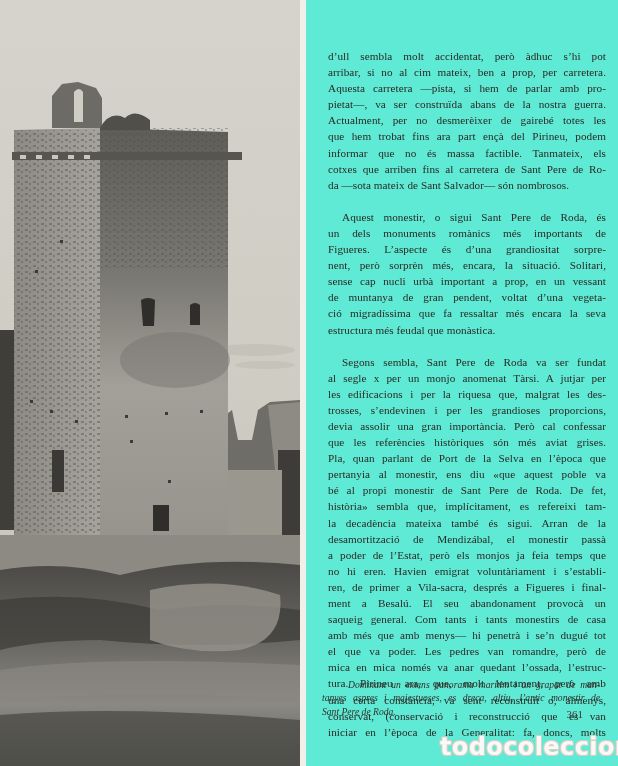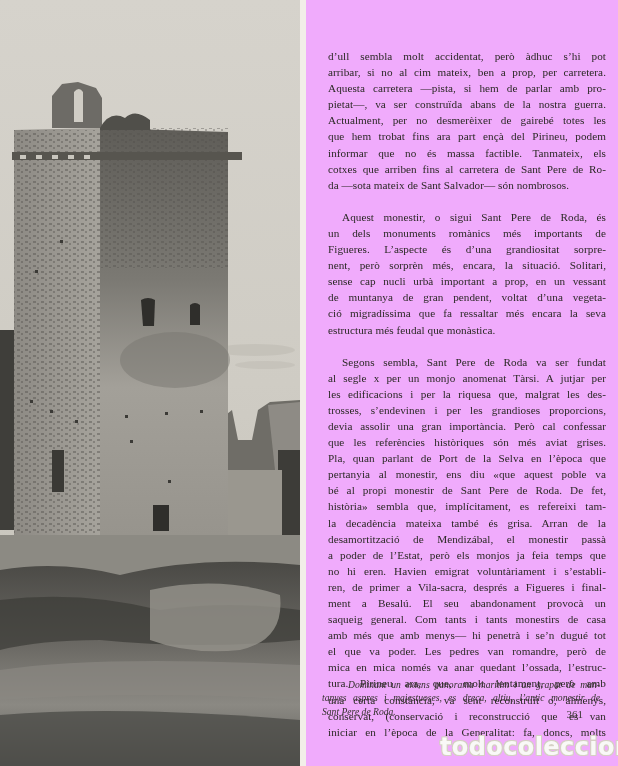--- a/index.html
+++ b/index.html
@@ -39,21 +39,21 @@
       height: 766px;
       background: #f2efe8;
     }
     
     .page {
       position: absolute;
       left: 306px;
       top: 0;
       width: 312px;
       height: 766px;
-      background: #f0abfc;
+      background: #5eead4;
     }
     .body-text {
       position: absolute;
       left: 22px;
       top: 48px;
       width: 278px;
       color: #2b2925;
       font-size: 11.2px;
       line-height: 16.1px;
       text-align: justify;
@@ -236,21 +236,21 @@
     <span class="line indent">Segons sembla, Sant Pere de Roda va ser fundat</span>
     <span class="line">al segle x per un monjo anomenat Tàrsi. A jutjar per</span>
     <span class="line">les edificacions i per la riquesa que, malgrat les des-</span>
     <span class="line">trosses, s’endevinen i per les grandioses proporcions,</span>
     <span class="line">devia assolir una gran importància. Però cal confessar</span>
     <span class="line">que les referències històriques són més aviat grises.</span>
     <span class="line">Pla, quan parlant de Port de la Selva en l’època que</span>
     <span class="line">pertanyia al monestir, ens diu «que aquest poble va</span>
     <span class="line">bé al propi monestir de Sant Pere de Roda. De fet,</span>
     <span class="line">història» sembla que, implícitament, es refereixi tam-</span>
-    <span class="line">la decadència mateixa també és grisa. Arran de la</span>
+    <span class="line">la decadència mateixa també és sigui. Arran de la</span>
     <span class="line">desamortització de Mendizábal, el monestir passà</span>
     <span class="line">a poder de l’Estat, però els monjos ja feia temps que</span>
     <span class="line">no hi eren. Havien emigrat voluntàriament i s’establi-</span>
     <span class="line">ren, de primer a Vila-sacra, després a Figueres i final-</span>
     <span class="line">ment a Besalú. El seu abandonament provocà un</span>
     <span class="line">saqueig general. Com tants i tants monestirs de casa</span>
     <span class="line">amb més que amb menys— hi penetrà i se’n dugué tot</span>
     <span class="line">el que va poder. Les pedres van romandre, però de</span>
     <span class="line">mica en mica només va anar quedant l’ossada, l’estruc-</span>
     <span class="line">tura. Pirineu ara, que, molt lentament, però amb</span>

